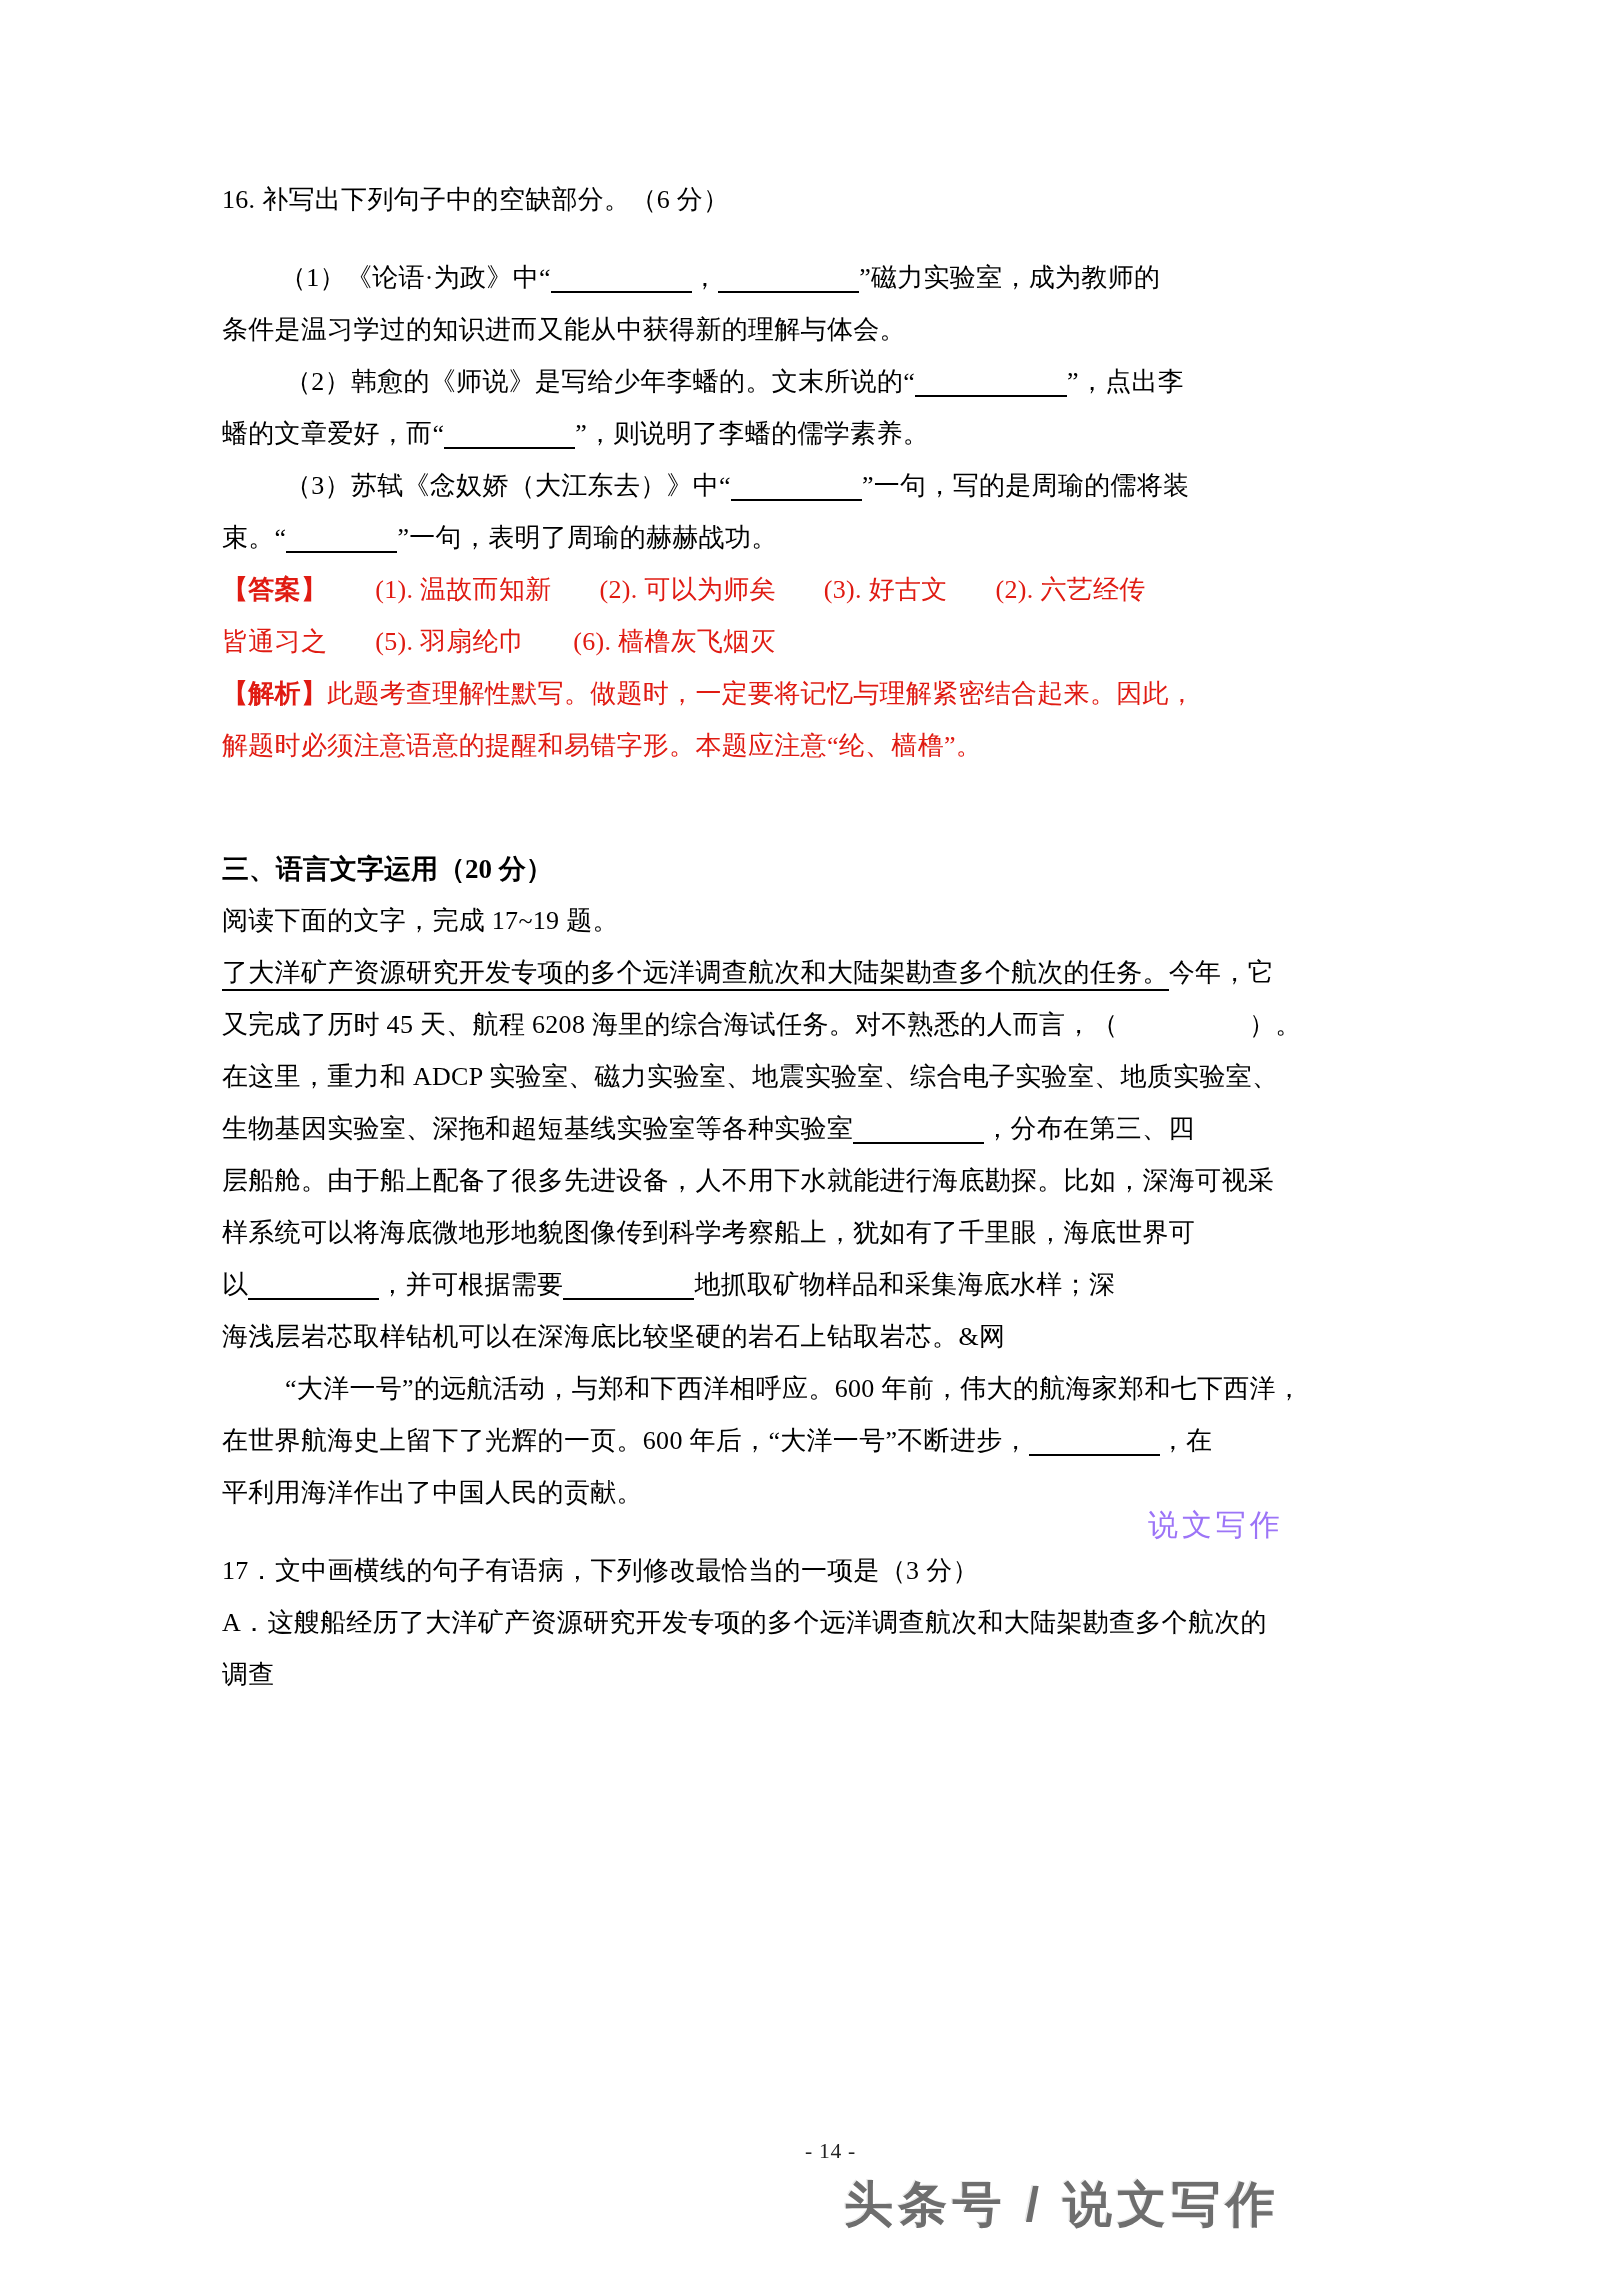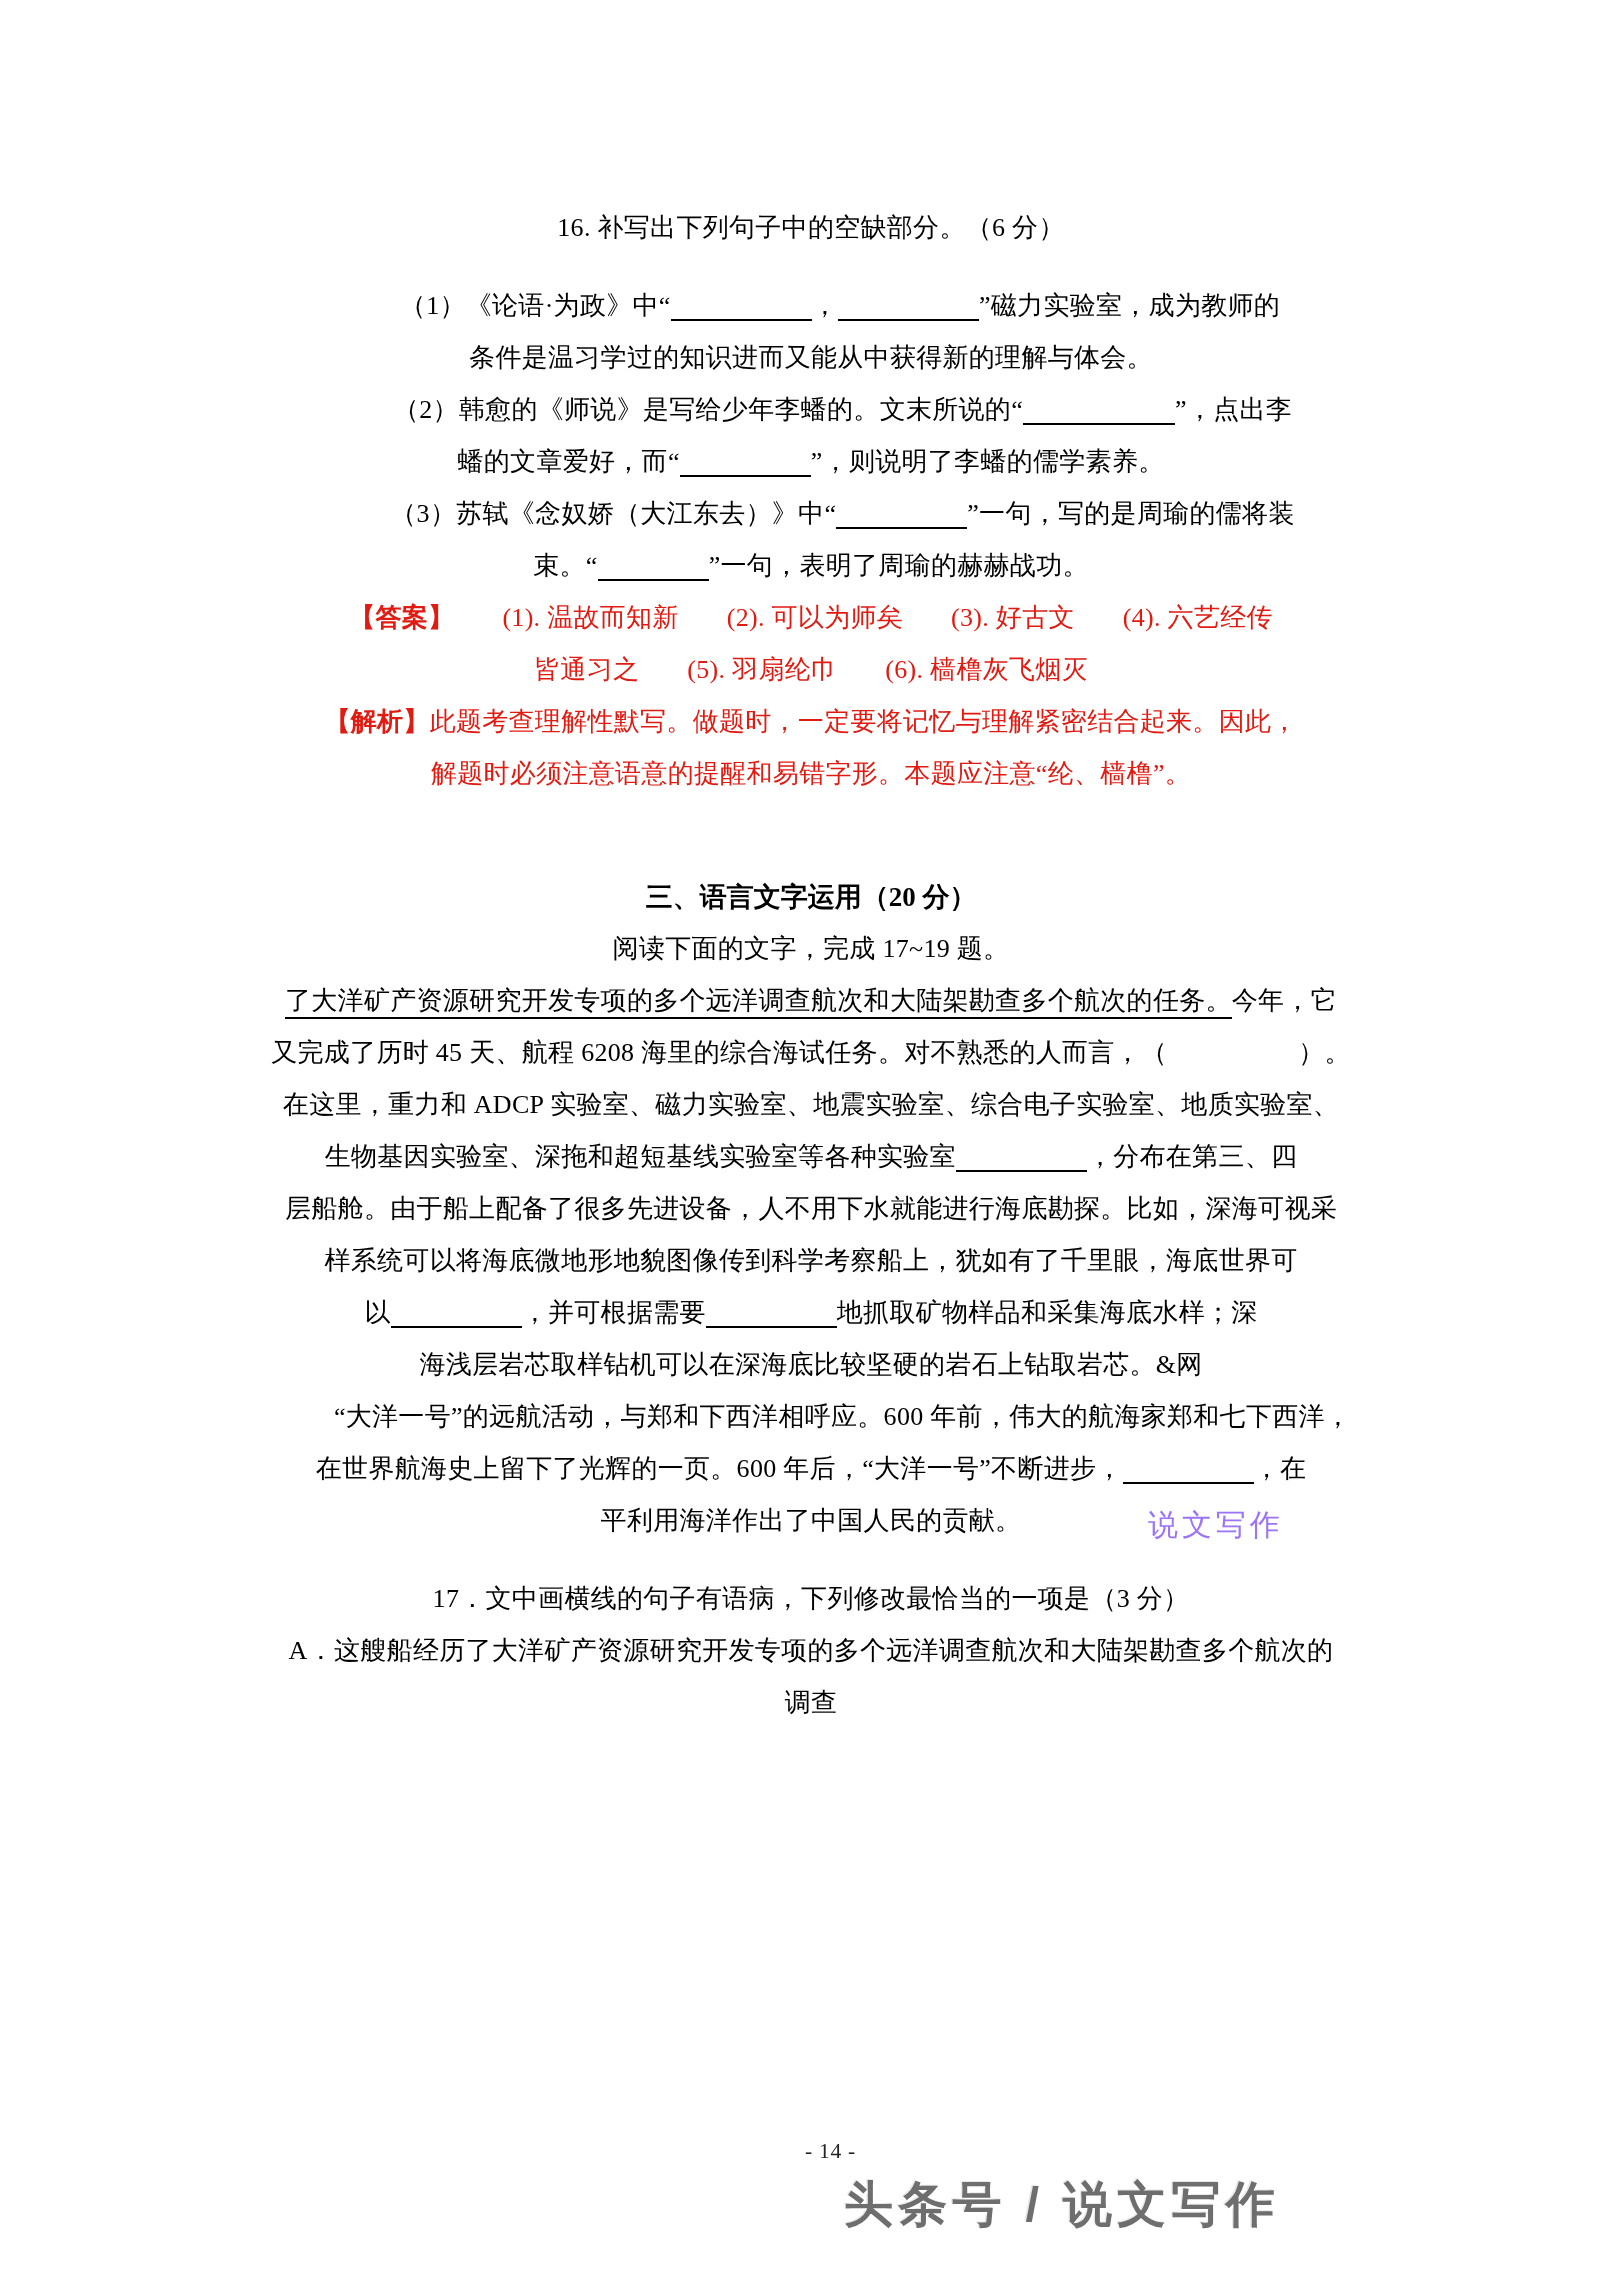--- a/index.html
+++ b/index.html
@@ -13,23 +13,22 @@
     height: 2295px;
     background: #ffffff;
     font-family: "Liberation Serif", "DejaVu Serif", serif;
     color: #000000;
     overflow: hidden;
     box-sizing: border-box;
   }
   .content {
     position: absolute;
     left: 222px;
-    top: 202px;
+    top: 174px;
     width: 1178px;
-    text-align: center;
   }
   .line {
     font-size: 26px;
     line-height: 52px;
     letter-spacing: 0.3px;
     white-space: nowrap;
   }
   .indent-1 { padding-left: 58px; }
   .indent-2 { padding-left: 63px; }
   .red {
@@ -124,21 +123,21 @@
 
     <div class="line indent-2">
       <span>（3）苏轼《念奴娇（大江东去）》中“</span><span class="blank blank-md"></span><span>”一句，写的是周瑜的儒将装</span>
     </div>
 
     <div class="line">
       <span>束。“</span><span class="blank blank-sm"></span><span>”一句，表明了周瑜的赫赫战功。</span>
     </div>
 
     <div class="line red">
-      <span class="bold">【答案】</span><span class="gap-lg"></span><span>(1). 温故而知新</span><span class="gap-lg"></span><span>(2). 可以为师矣</span><span class="gap-lg"></span><span>(3). 好古文</span><span class="gap-lg"></span><span>(4). 六艺经传</span>
+      <span class="bold">【答案】</span><span class="gap-lg"></span><span>(1). 温故而知新</span><span class="gap-lg"></span><span>(2). 可以为师矣</span><span class="gap-lg"></span><span>(3). 好古文</span><span class="gap-lg"></span><span>(2). 六艺经传</span>
     </div>
 
     <div class="line red">
       <span>皆通习之</span><span class="gap-lg"></span><span>(5). 羽扇纶巾</span><span class="gap-lg"></span><span>(6). 樯橹灰飞烟灭</span>
     </div>
 
     <div class="line red">
       <span class="bold">【解析】</span><span>此题考查理解性默写。做题时，一定要将记忆与理解紧密结合起来。因此，</span>
     </div>
 

